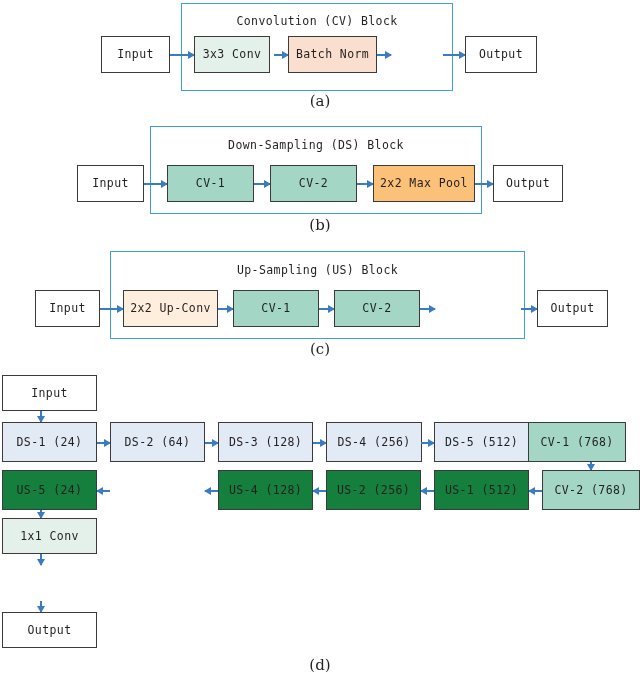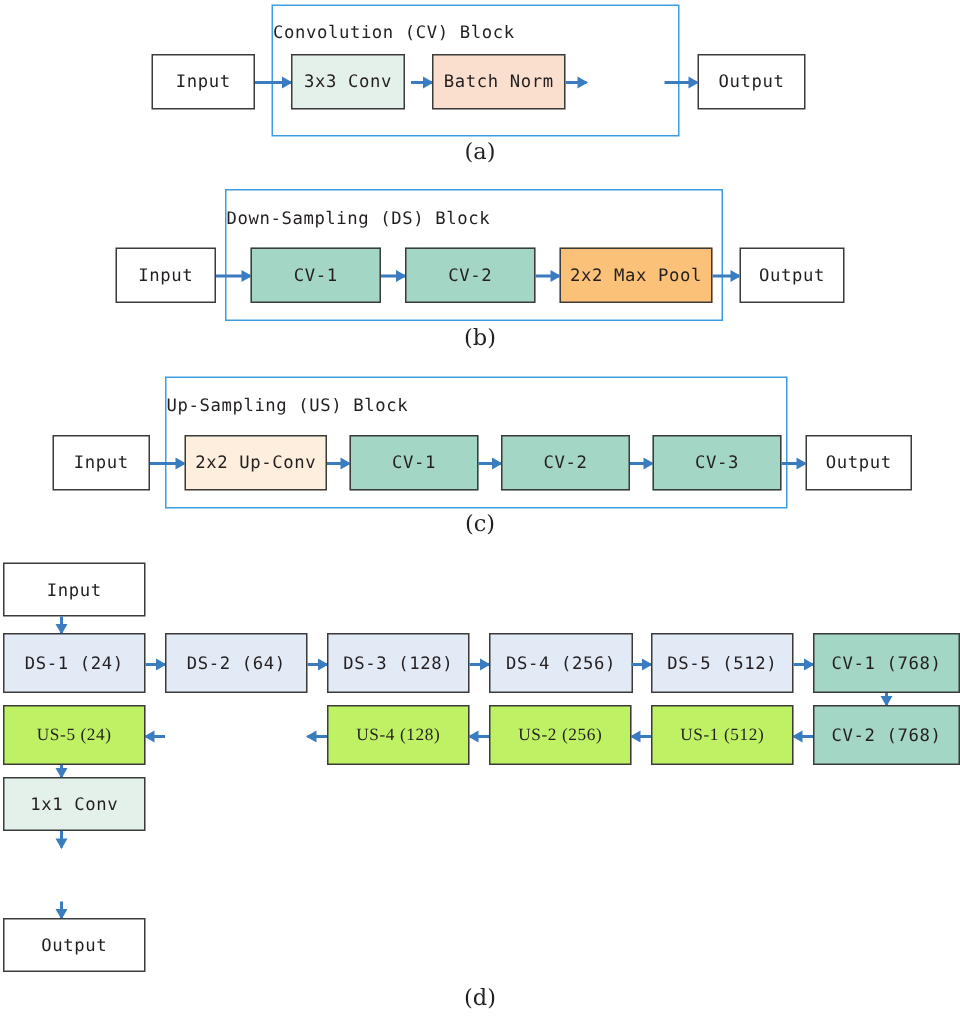--- a/index.html
+++ b/index.html
@@ -35,33 +35,33 @@
     white-space: nowrap;
   }
   .box.plain   { background:#ffffff; }
   .box.mint    { background:#e4f1ea; }
   .box.peach   { background:#fadfce; }
   .box.pinkdk  { background:#e8bfcd; }
   .box.teal    { background:#a3d6c4; }
   .box.orange  { background:#fbc178; }
   .box.cream   { background:#fdeedd; }
   .box.bluelt  { background:#e2eaf6; }
-  .box.pinklt  { background:#bef264;font-family:Liberation Serif, serif; }
+  .box.pinklt  { background:#15803d; }
 
   
   .group {
     position: absolute;
     box-sizing: border-box;
     border: 1.7px solid #3c9ee0;
     background: transparent;
   }
   .group-title {
     position: absolute;
     width: 100%;
-    text-align: left;
+    text-align: center;
     font-family: "DejaVu Sans Mono", monospace;
     font-size: 11.5px;
     letter-spacing: 0.4px;
     color: #231f20;
     white-space: nowrap;
   }
 
   
   .arrow-h, .arrow-v {
     position: absolute;
@@ -183,21 +183,20 @@
   <div class="arrow-h" style="left:218px; top:60px; width:15px;"></div>
 
   <div class="box teal" style="left:233px; top:42px; width:86px; height:37px;">CV-1</div>
 
   <div class="arrow-h" style="left:319px; top:60px; width:15px;"></div>
 
   <div class="box teal" style="left:334px; top:42px; width:86px; height:37px;">CV-2</div>
 
   <div class="arrow-h" style="left:420px; top:60px; width:15px;"></div>
 
-  <div class="box teal" style="left:435px; top:42px; width:86px; height:37px;">CV-3</div>
 
   <div class="arrow-h" style="left:521px; top:60px; width:16px;"></div>
 
   <div class="box plain" style="left:537px; top:42px; width:71px; height:37px;">Output</div>
 
   <div class="caption" style="top:92px;">(c)</div>
 </div>
 
 <div class="panel" style="left:0; top:372px; width:640px; height:306px;">
 
@@ -212,21 +211,21 @@
 
   <div class="box bluelt" style="left:218px; top:50px; width:95px; height:40px;">DS-3 (128)</div>
   <div class="arrow-h" style="left:313px; top:70px; width:13px;"></div>
 
   <div class="box bluelt" style="left:326px; top:50px; width:96px; height:40px;">DS-4 (256)</div>
   <div class="arrow-h" style="left:421px; top:70px; width:13px;"></div>
 
   <div class="box bluelt" style="left:434px; top:50px; width:95px; height:40px;">DS-5 (512)</div>
   <div class="arrow-h" style="left:529px; top:70px; width:13px;"></div>
 
-  <div class="box teal" style="left:542px; top:50px; width:98px; height:40px;text-align:center;">CV-1 (768)</div>
+  <div class="box teal" style="left:528px; top:50px; width:98px; height:40px;text-align:center;">CV-1 (768)</div>
 
   <div class="arrow-v" style="left:590px; top:90px; height:8px;"></div>
 
   <div class="box teal" style="left:542px; top:98px; width:98px; height:40px;">CV-2 (768)</div>
   <div class="arrow-h left" style="left:529px; top:118px; width:13px;"></div>
 
   <div class="box pinklt" style="left:434px; top:98px; width:95px; height:40px;">US-1 (512)</div>
   <div class="arrow-h left" style="left:421px; top:118px; width:13px;"></div>
 
   <div class="box pinklt" style="left:326px; top:98px; width:95px; height:40px;">US-2 (256)</div>

